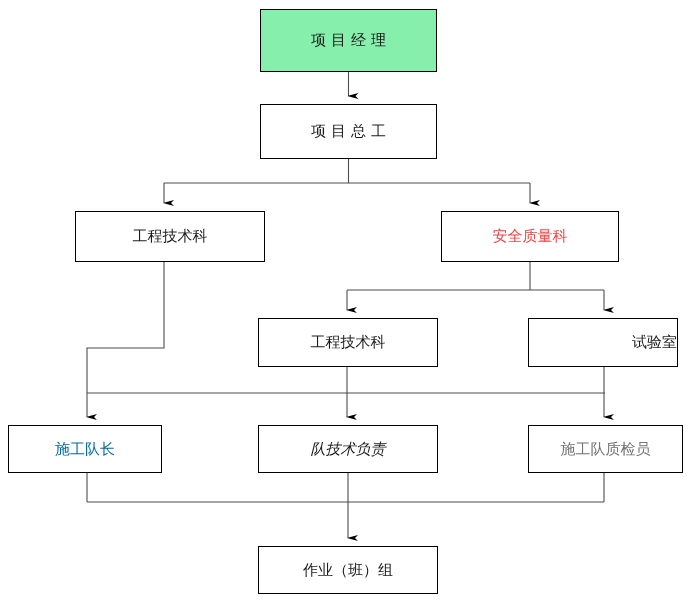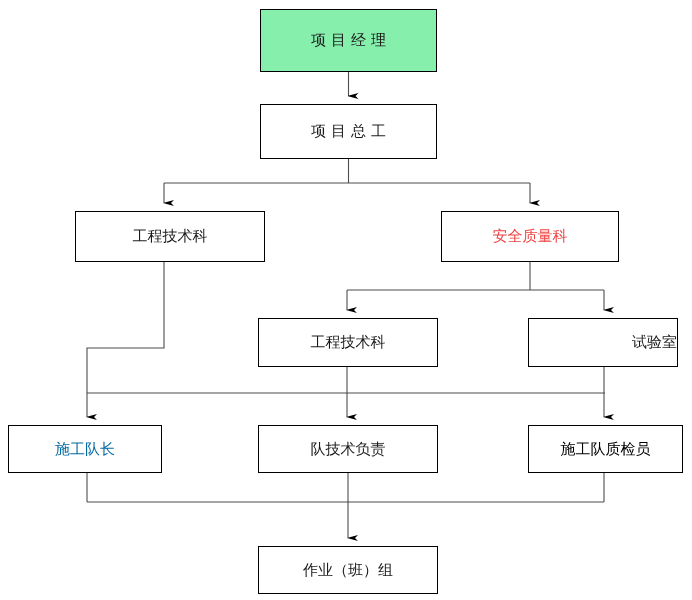--- a/index.html
+++ b/index.html
@@ -107,24 +107,24 @@
       </div>
       <div class="node" style="left: 258px; top: 318px; width: 180px; height: 49px; background: rgb(255, 255, 255); border-color: rgb(0, 0, 0);">
         <span class="node-label" style="color: rgb(26, 26, 26);">工程技术科</span>
       </div>
       <div class="node" style="left: 528px; top: 318px; width: 150px; height: 49px; background: rgb(255, 255, 255); border-color: rgb(0, 0, 0); justify-content: flex-end;">
         <span class="node-label" style="color: rgb(26, 26, 26);">试验室</span>
       </div>
       <div class="node" style="left: 8px; top: 425px; width: 154px; height: 48px; background: rgb(255, 255, 255); border-color: rgb(0, 0, 0);">
         <span class="node-label" style="color: #0369a1;">施工队长</span>
       </div>
-      <div class="node" style="left: 258px; top: 425px; width: 180px; height: 48px; background: rgb(255, 255, 255); border-color: rgb(0, 0, 0);">
+      <div class="node" style="left: 258px; top: 425px; width: 180px; height: 48px; background: rgb(255, 255, 255); border-color: rgb(0, 0, 0); font-style: italic;">
         <span class="node-label" style="color: rgb(26, 26, 26);">队技术负责</span>
       </div>
       <div class="node" style="left: 528px; top: 425px; width: 155px; height: 48px; background: rgb(255, 255, 255); border-color: rgb(0, 0, 0);">
-        <span class="node-label" style="color: #000000;">施工队质检员</span>
+        <span class="node-label" style="color: #737373;">施工队质检员</span>
       </div>
       <div class="node" style="left: 258px; top: 546px; width: 180px; height: 48px; background: rgb(255, 255, 255); border-color: rgb(0, 0, 0);">
         <span class="node-label" style="color: rgb(26, 26, 26);">作业（班）组</span>
       </div>
     </div>
 
 </div>
 
 </body></html>

